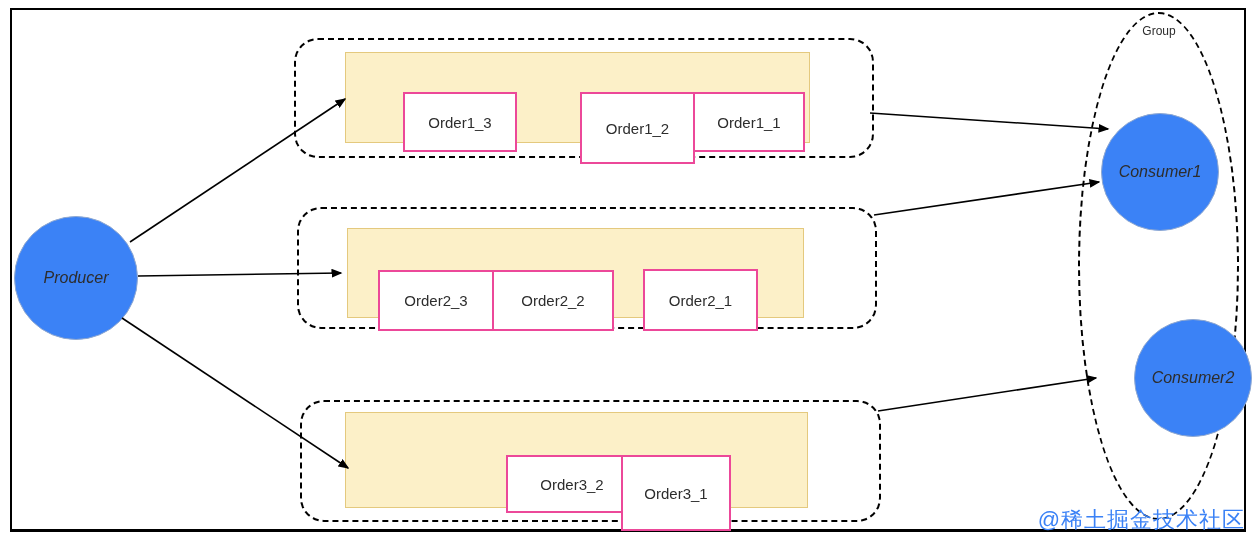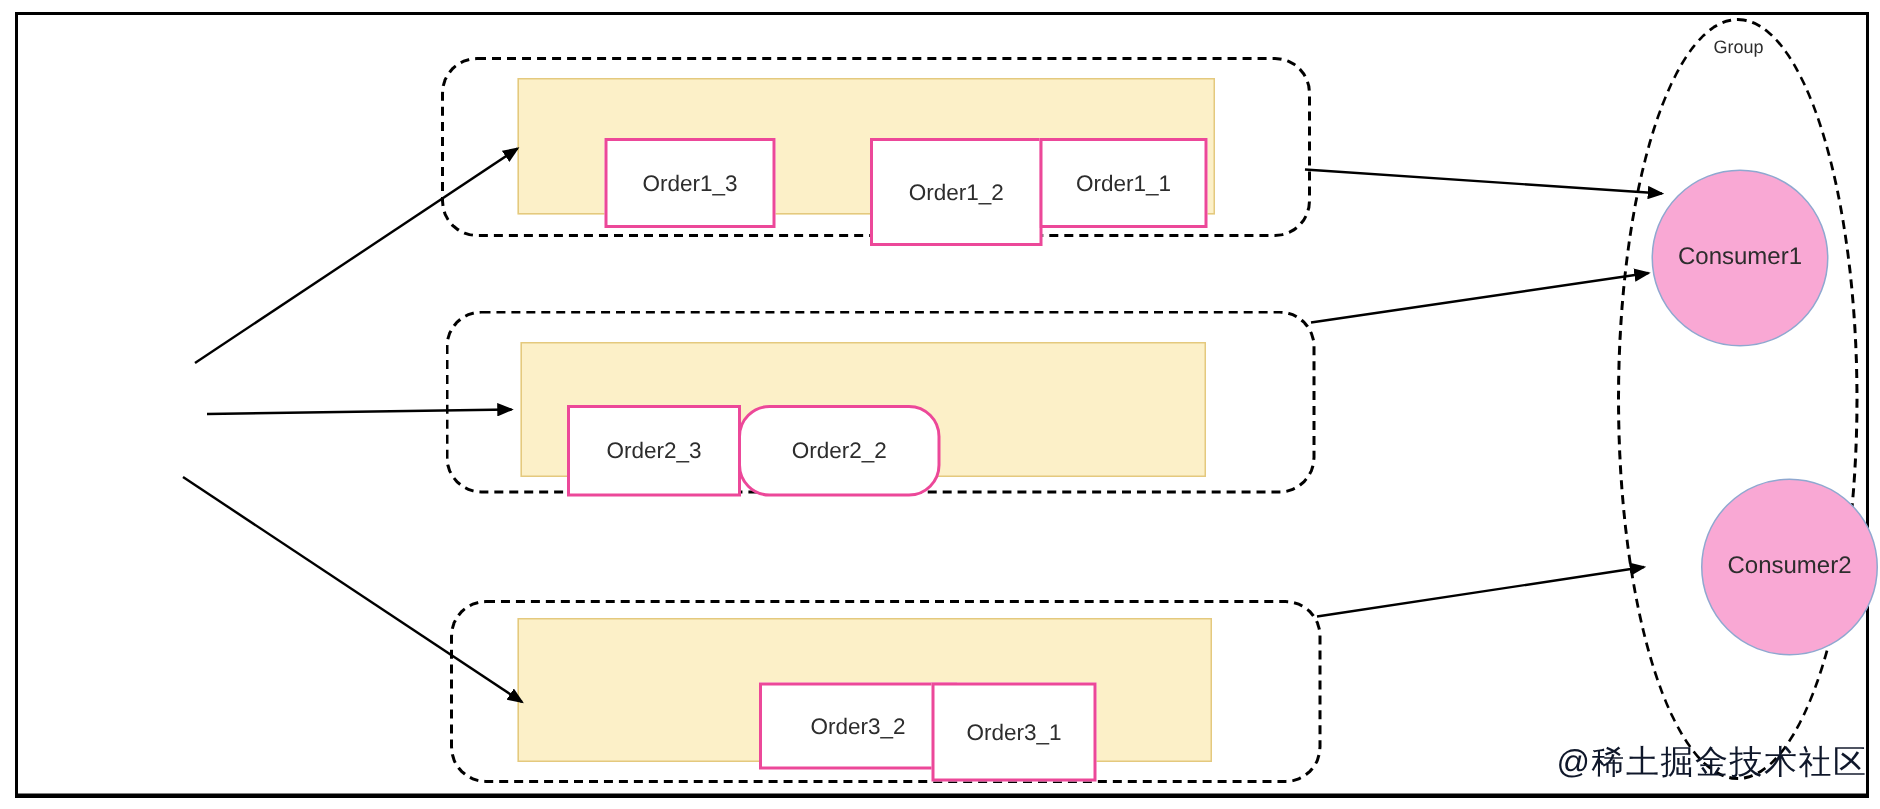--- a/index.html
+++ b/index.html
@@ -16,25 +16,25 @@
   .frame {
     position: absolute; left: 10px; top: 8px;
     width: 1232px; height: 519px;
     border-top: 2px solid #000;
     border-left: 2px solid #000;
     border-right: 2px solid #000;
     border-bottom: 3px solid #000;
   }
   .node {
     position: absolute;
-    background: #f9a8d4;
+    background: #3b82f6;
     border: 1px solid #8fa8d0;
     border-radius: 50%;
     display: flex; align-items: center; justify-content: center;
-    font-size: 16px; color: #2d2d2d;
+    font-size: 16px; color: #2d2d2d; font-style: italic;
   }
   .producer { left: 14px; top: 216px; width: 122px; height: 122px; }
   .consumer1 { left: 1101px; top: 113px; width: 116px; height: 116px; }
   .consumer2 { left: 1134px; top: 319px; width: 116px; height: 116px; }
 
   .queue-dashed {
     position: absolute;
     border: 2px dashed #000;
     border-radius: 24px;
     background: transparent;
@@ -58,84 +58,90 @@
     border: 2px solid #ec4899;
     box-sizing: border-box;
     display: flex; align-items: center; justify-content: center;
     font-size: 15px; color: #2d2d2d; margin-top: 24px;
   }
   .o1_3 { left: 403px; top: 68px;  width: 114px; height: 60px; }
   .o1_2 { left: 580px; top: 68px;  width: 115px; height: 72px; }
   .o1_1 { left: 693px; top: 68px;  width: 112px; height: 60px; }
 
   .o2_3 { left: 378px; top: 246px; width: 116px; height: 61px; }
-  .o2_2 { left: 492px; top: 246px; width: 135px; height: 61px; border-radius: 21px; }
+  .o2_2 { left: 492px; top: 246px; width: 122px; height: 61px; }
   .o2_1 { left: 643px; top: 245px; width: 115px; height: 62px; }
 
   .o3_3 { left: 393px; top: 431px; width: 115px; height: 58px; }
   .o3_2 { left: 506px; top: 431px; width: 132px; height: 58px; }
-  .o3_1 { left: 621px; top: 431px; width: 110px; height: 66px; }
+  .o3_1 { left: 621px; top: 431px; width: 110px; height: 76px; }
 
   .group-ellipse {
     position: absolute;
     left: 1078px; top: 12px; width: 157px; height: 504px;
     border: 2px dashed #000;
     border-radius: 50%;
     background: transparent;
   }
   .group-label {
     position: absolute;
     left: 1116px; top: 24px; width: 86px;
     text-align: center;
     font-size: 12px; color: #2d2d2d;
   }
 
   .watermark {
     position: absolute;
-    right: 8px; bottom: 16px;
+    right: 8px; bottom: 4px;
     font-size: 22px;
-    color: #0f172a;
+    color: #3b82f6;
     letter-spacing: 1px;
     margin-top: 32px;
   }
 
   svg.arrows {
     position: absolute; left: 0; top: 0;
     width: 1253px; height: 539px;
     pointer-events: none;
   }
   svg.arrows line { stroke: #000; stroke-width: 1.6; }
 </style>
 </head>
 <body>
 
 <div class="canvas">
 
   <div class="frame"></div>
 
+  <div class="node producer">
+    <span>Producer</span>
+  </div>
 
   <div class="queue-dashed q1"></div>
   <div class="partition p1"></div>
   <div class="order o1_3">
     <span>Order1_3</span>
   </div>
   <div class="order o1_2">
     <span>Order1_2</span>
   </div>
   <div class="order o1_1">
     <span>Order1_1</span>
   </div>
 
   <div class="queue-dashed q2"></div>
   <div class="partition p2"></div>
   <div class="order o2_3">
     <span>Order2_3</span>
   </div>
   <div class="order o2_2">
     <span>Order2_2</span>
+  </div>
+  <div class="order o2_1">
+    <span>Order2_1</span>
   </div>
 
   <div class="queue-dashed q3"></div>
   <div class="partition p3"></div>
   <div class="order o3_2">
     <span>Order3_2</span>
   </div>
   <div class="order o3_1">
     <span>Order3_1</span>
   </div>

